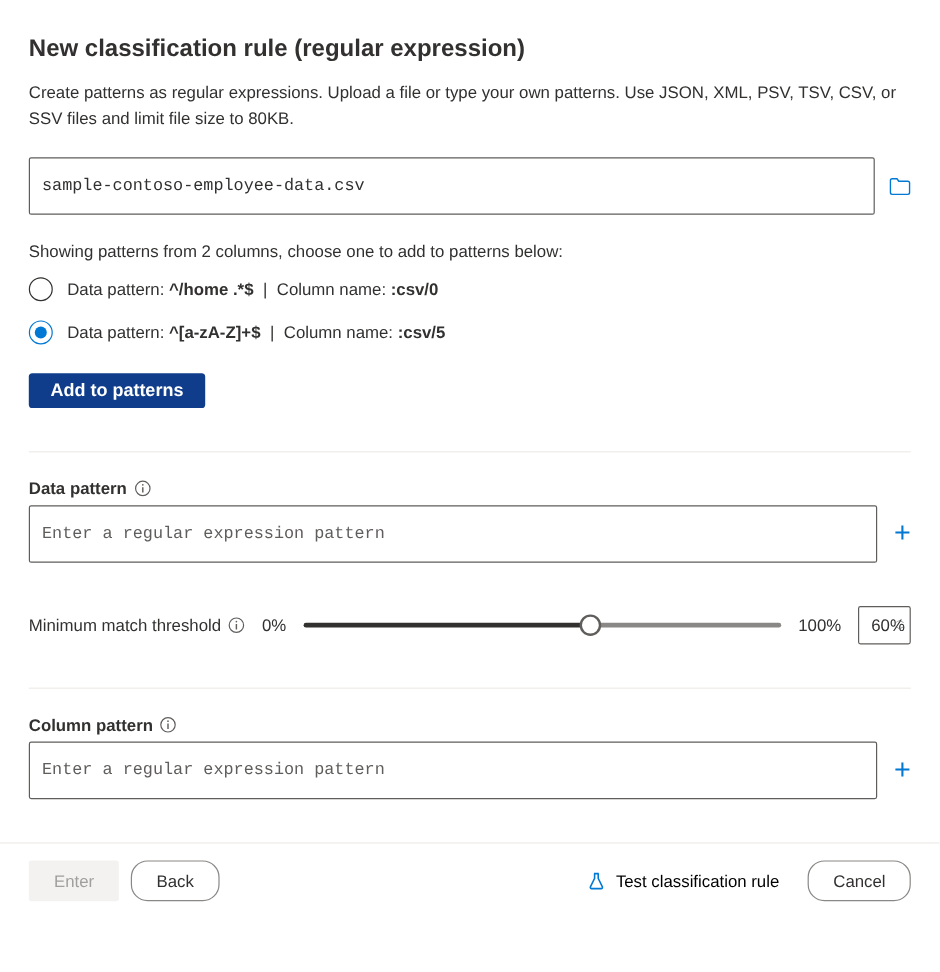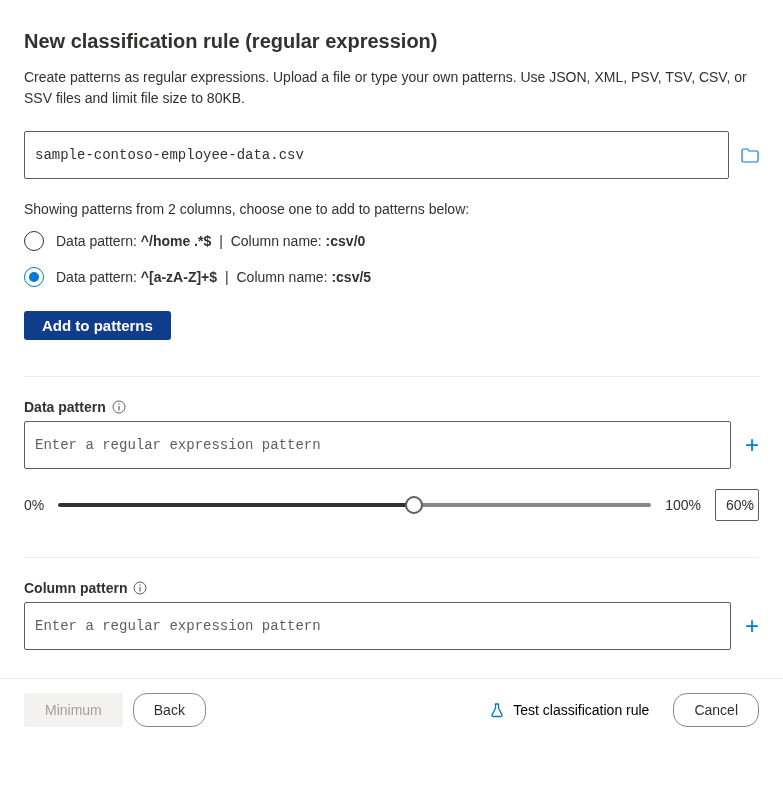--- a/index.html
+++ b/index.html
@@ -102,21 +102,21 @@
   }
   .divider {
     border: none;
     border-top: 1px solid #edebe9;
     margin: 36px 0 22px 0;
   }
   .pattern-row {
     display: flex;
     align-items: center;
     gap: 14px;
-    margin-bottom: 20px;
+    margin-bottom: 36px;
   }
   .plus-icon {
     color: #0078d4;
     font-size: 24px;
     font-weight: 300;
     cursor: pointer;
     line-height: 1;
   }
   .threshold-row {
     display: flex;
@@ -291,20 +291,30 @@
           <circle cx="7" cy="4" r="0.7" fill="#605e5c" stroke="none"></circle>
       </svg>
     </span>
   </div>
   <div class="pattern-row">
     <input type="text" class="text-input" placeholder="Enter a regular expression pattern" style="">
     <span class="plus-icon">+</span>
   </div>
 
   <div class="threshold-row">
+    <span class="threshold-label">
+      <span>Minimum match threshold</span>
+      <span class="info-icon">
+        <svg width="14" height="14" viewBox="0 0 14 14" fill="none" stroke="#605e5c" stroke-width="1">
+          <circle cx="7" cy="7" r="6"></circle>
+            <line x1="7" y1="6" x2="7" y2="10.5" stroke-width="1.2"></line>
+            <circle cx="7" cy="4" r="0.7" fill="#605e5c" stroke="none"></circle>
+        </svg>
+      </span>
+    </span>
     <span class="pct-label">0%</span>
     <div class="slider-track">
       <div class="slider-fill"></div>
       <div class="slider-rest"></div>
       <div class="slider-thumb"></div>
     </div>
     <span class="pct-label">100%</span>
     <div class="spinner">
       <span>60%</span>
       <div class="spinner-arrows">
@@ -328,21 +338,21 @@
   </div>
   <div class="pattern-row">
     <input type="text" class="text-input" placeholder="Enter a regular expression pattern" style="">
     <span class="plus-icon">+</span>
   </div>
 
 </div>
 
 <div class="footer">
   <div class="footer-left">
-    <button class="btn-disabled">Minimum</button>
+    <button class="btn-disabled">Enter</button>
     <button class="btn-secondary">Back</button>
   </div>
   <div class="footer-right">
     <span class="test-link">
       <svg width="16" height="16" viewBox="0 0 16 16" fill="none" stroke="currentColor" stroke-width="1.3">
         <path d="M6 2 L10 2 M6.5 2 L6.5 6 L3 13 C2.7 13.7 3.2 14.5 4 14.5 L12 14.5 C12.8 14.5 13.3 13.7 13 13 L9.5 6 L9.5 2"></path>
       </svg>
       <span>Test classification rule</span>
     </span>
     <button class="btn-secondary">Cancel</button>

